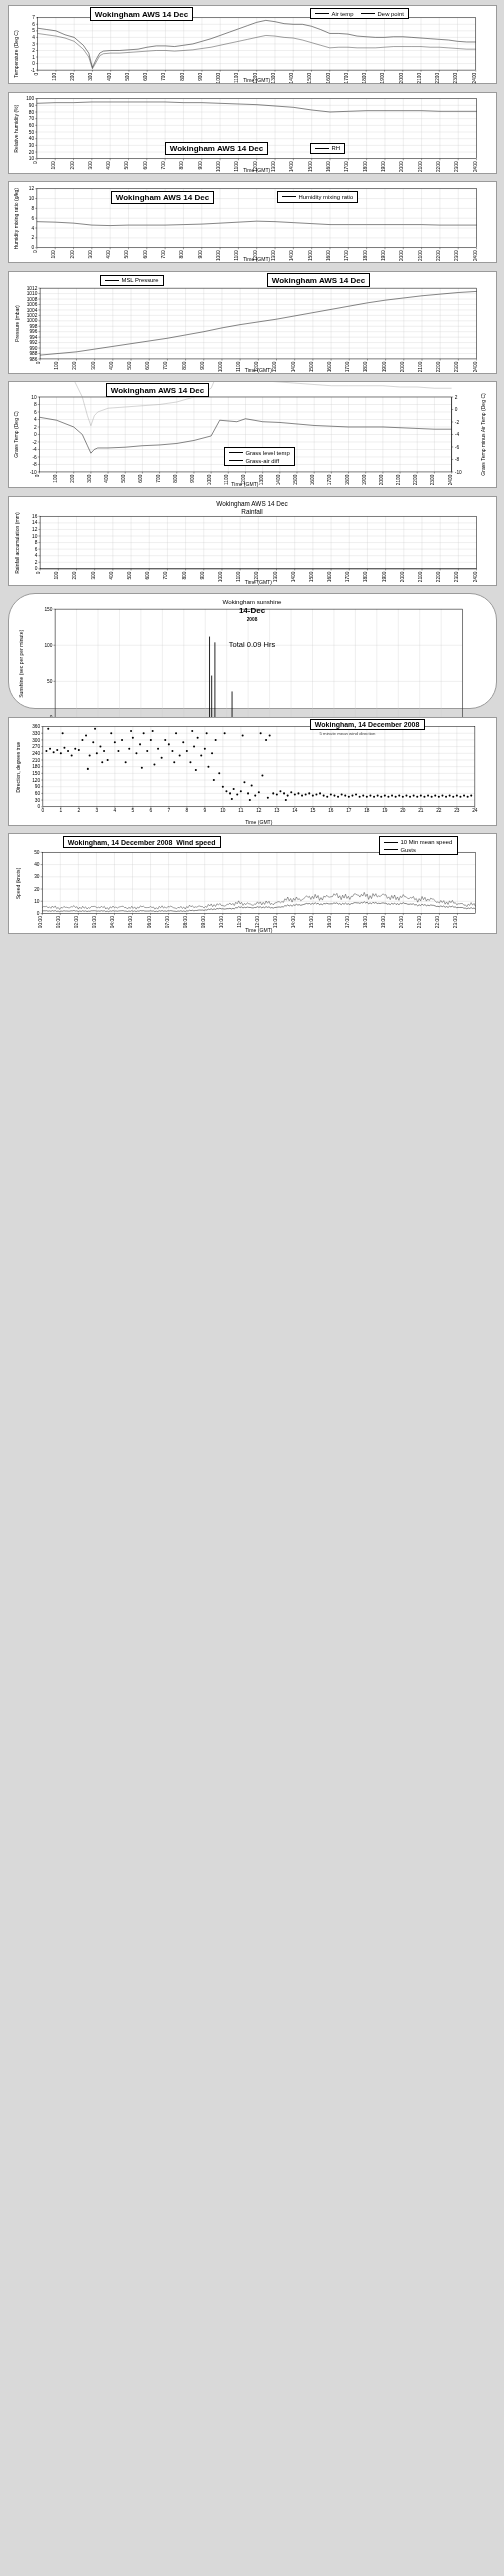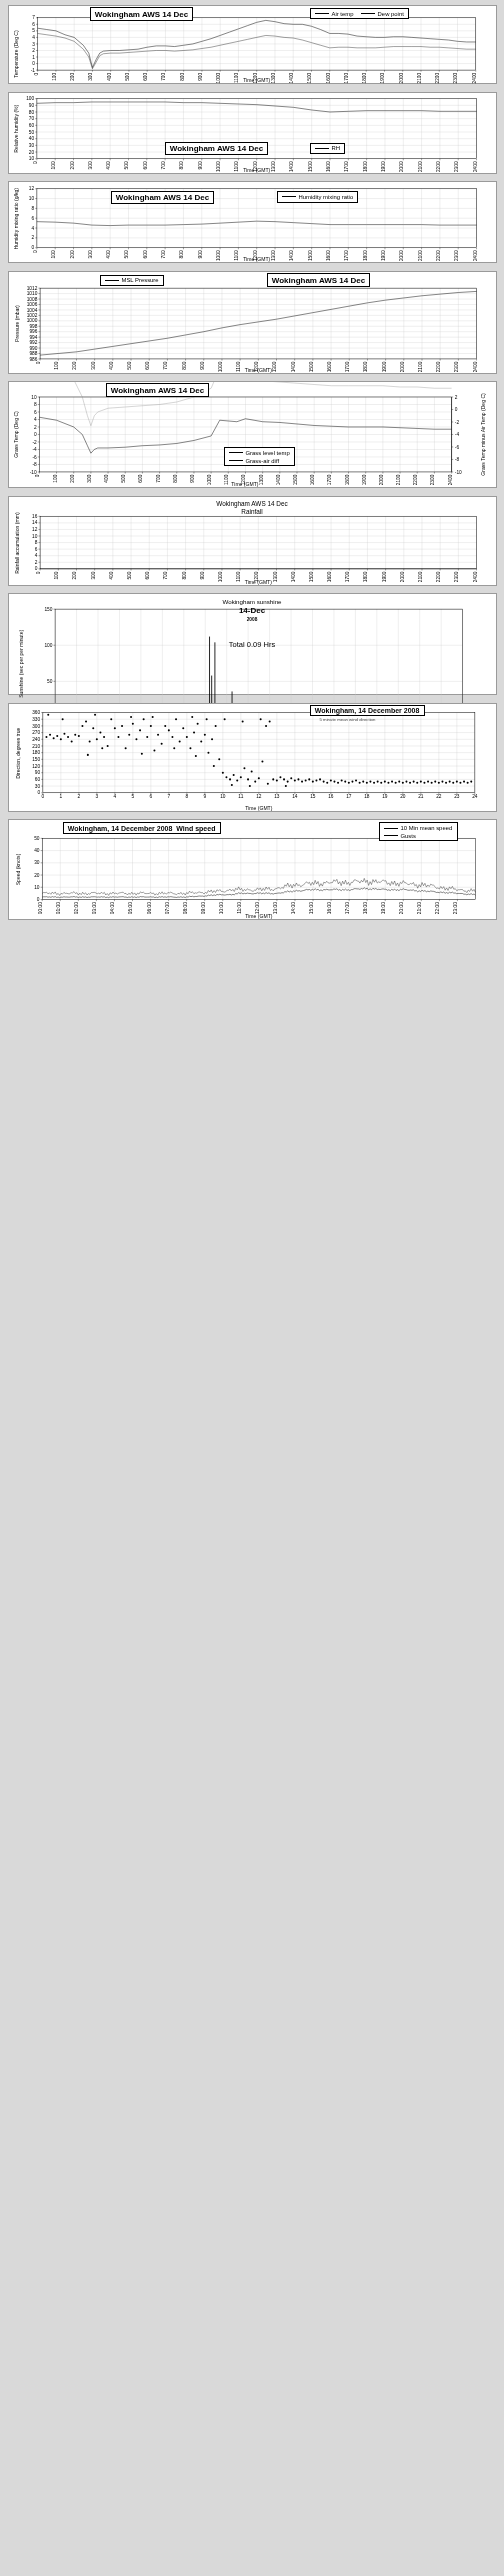--- a/index.html
+++ b/index.html
@@ -816,21 +816,21 @@
             <text x="53" y="39" class="axlabel" text-anchor="end" font-size="8">16</text>
           </g>
         <text x="18" y="86" class="axtitle" transform="rotate(-90 18 86)" text-anchor="middle">Rainfall accumulation (mm)</text>
         <text x="465" y="163" class="axtitle" text-anchor="middle">Time (GMT)</text>
       </svg>
       <div class="plain-ttl" style="left:0;right:0;top:3.2px;">Wokingham AWS 14 Dec</div>
       <div class="plain-ttl" style="left:0;right:0;top:10.7px;">Rainfall</div>
     </div>
   </div>
 
-  <div class="panel" style="height:102px;">
+  <div class="panel" style="height:116px;border-radius:27px;">
     <div class="plotwrap">
       <svg width="489" height="145" viewBox="0 0 912 270">
         <g id="s-grid">
             <line x1="86" y1="28" x2="86" y2="230" class="grid"></line>
             <line x1="126" y1="28" x2="126" y2="230" class="grid"></line>
             <line x1="166" y1="28" x2="166" y2="230" class="grid"></line>
             <line x1="206" y1="28" x2="206" y2="230" class="grid"></line>
             <line x1="246" y1="28" x2="246" y2="230" class="grid"></line>
             <line x1="286" y1="28" x2="286" y2="230" class="grid"></line>
             <line x1="326" y1="28" x2="326" y2="230" class="grid"></line>

